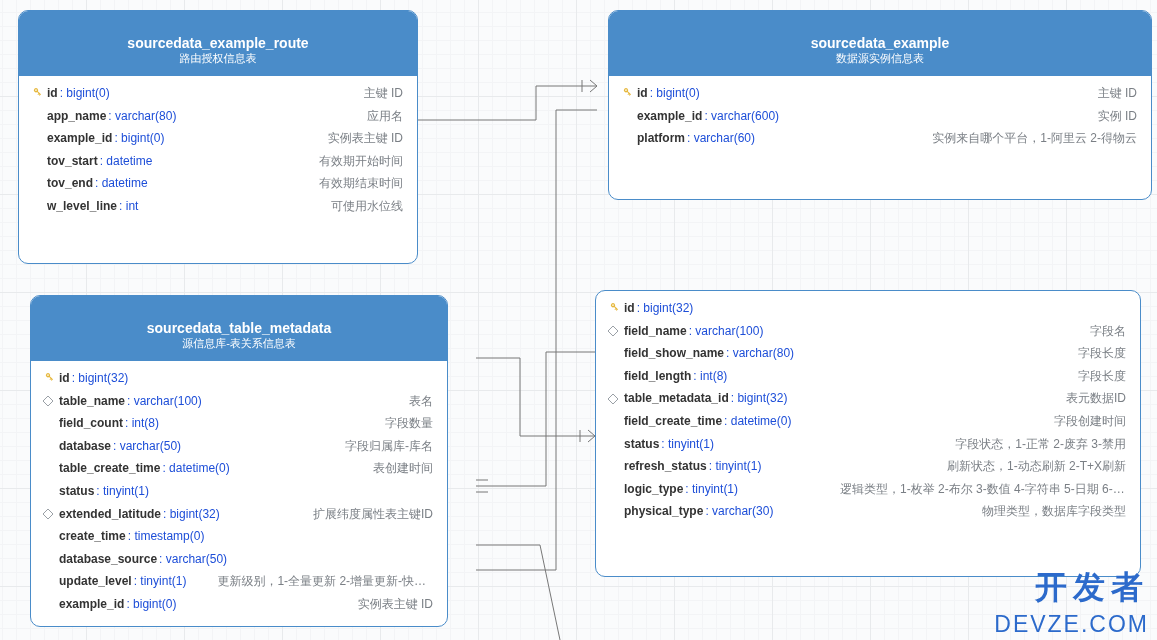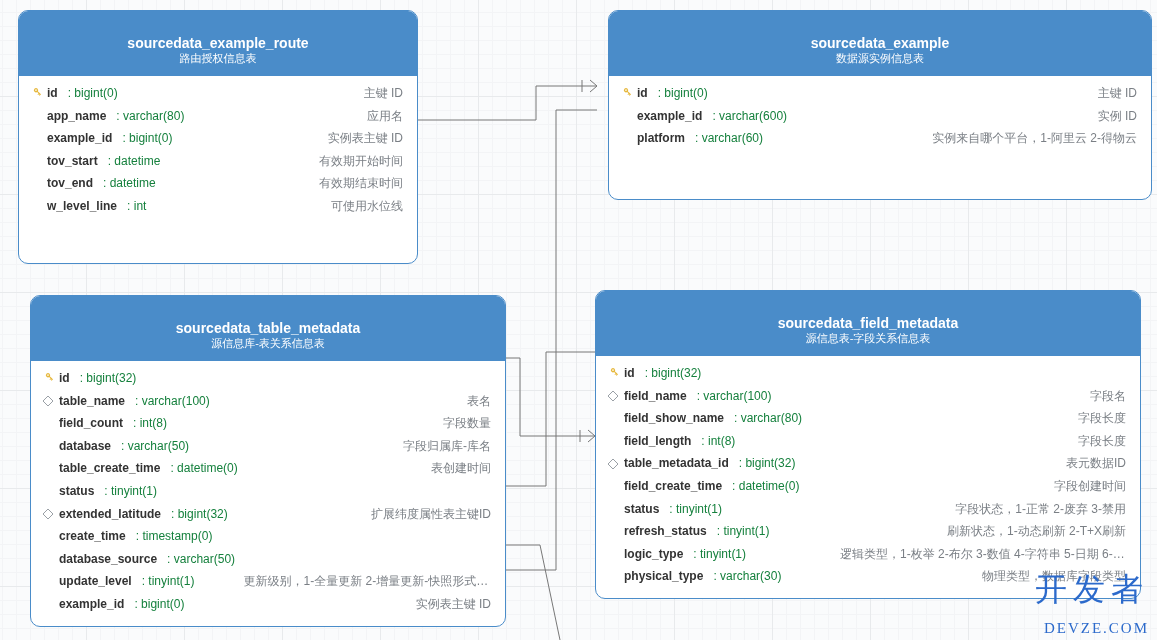--- a/index.html
+++ b/index.html
@@ -22,22 +22,22 @@
   .watermark {
     position: absolute;
     right: 8px;
     bottom: 4px;
     text-align: right;
     font-family: "SimSun", "Songti SC", serif;
     color: #2c6acb;
     pointer-events: none;
     line-height: 1;
   }
-  .watermark .wm-top { font-size: 32px; letter-spacing: 6px; font-weight: 400; }
-  .watermark .wm-bot { font-size: 15px; letter-spacing: 2px; font-family: Liberation Serif, serif; margin-top: 16px; }
+  .watermark .wm-top { font-size: 32px; letter-spacing: 6px; font-weight: 700; }
+  .watermark .wm-bot { font-size: 23px; letter-spacing: 2px; font-family: Liberation Sans, sans-serif; margin-top: 10px; }
 
   .entity {
     position: absolute;
     background: #fff;
     border: 1px solid #4a8cc9;
     border-radius: 10px;
     overflow: hidden;
     box-shadow: 0 0 0 rgba(0,0,0,0);
   }
   .entity-header {
@@ -52,21 +52,21 @@
   .row {
     display: flex;
     align-items: center;
     padding: 2px 14px 2px 10px;
     font-size: 12px;
     line-height: 1.55;
     color: #555;
   }
   .row .icon { width: 14px; flex: 0 0 14px; display: inline-flex; justify-content: center; align-items: center; }
   .row .name { color: #333; font-weight: 600; margin-left: 4px; }
-  .row .dtype { color: #15803d; margin-left: 10px; }
+  .row .dtype { color: #1d4ed8; margin-left: 2px; }
   .row .desc { margin-left: auto; text-align: left; color: #7a7f85; white-space: nowrap; overflow: hidden; text-overflow: ellipsis; max-width: 55%; }
   .icon svg { display: block; }
 
   svg.connectors { position: absolute; left: 0; top: 0; width: 1157px; height: 640px; pointer-events: none; }
   svg.connectors path { stroke: #777; stroke-width: 1; fill: none; }
 </style>
 </head>
 <body>
 
 <svg class="connectors">
@@ -169,21 +169,21 @@
           <span class="desc">实例 ID</span>
         </div>
         <div class="row">
           <span class="icon"></span>
           <span class="name">platform</span>
           <span class="dtype">: varchar(60)</span>
           <span class="desc">实例来自哪个平台，1-阿里云  2-得物云</span>
         </div>
       </div>
     </div>
-    <div class="entity" style="left: 30px; top: 295px; width: 476px; min-height: 308px;">
+    <div class="entity" style="left: 30px; top: 295px; width: 418px; min-height: 308px;">
       <div class="entity-header">
         <div class="entity-title">sourcedata_table_metadata</div>
         <div class="entity-subtitle">源信息库-表关系信息表</div>
       </div>
       <div class="rows">
         <div class="row">
           <span class="icon">
             <svg width="12" height="12" viewBox="0 0 24 24">
               <g fill="#e6b73a" transform="rotate(45 12 12)">
                 <circle cx="8" cy="8" r="4.2"></circle>
@@ -260,24 +260,20 @@
         </div>
         <div class="row">
           <span class="icon"></span>
           <span class="name">example_id</span>
           <span class="dtype">: bigint(0)</span>
           <span class="desc">实例表主键 ID</span>
         </div>
       </div>
     </div>
     <div class="entity" style="left: 595px; top: 290px; width: 546px; min-height: 287px;">
-      <div class="entity-header">
-        <div class="entity-title">sourcedata_field_metadata</div>
-        <div class="entity-subtitle">源信息表-字段关系信息表</div>
-      </div>
       <div class="rows">
         <div class="row">
           <span class="icon">
             <svg width="12" height="12" viewBox="0 0 24 24">
               <g fill="#e6b73a" transform="rotate(45 12 12)">
                 <circle cx="8" cy="8" r="4.2"></circle>
                 <circle cx="8" cy="8" r="1.6" fill="#fff"></circle>
                 <rect x="10" y="7" width="10" height="2.2"></rect>
                 <rect x="16" y="7" width="2" height="5"></rect>
                 <rect x="19" y="7" width="2" height="4"></rect>

